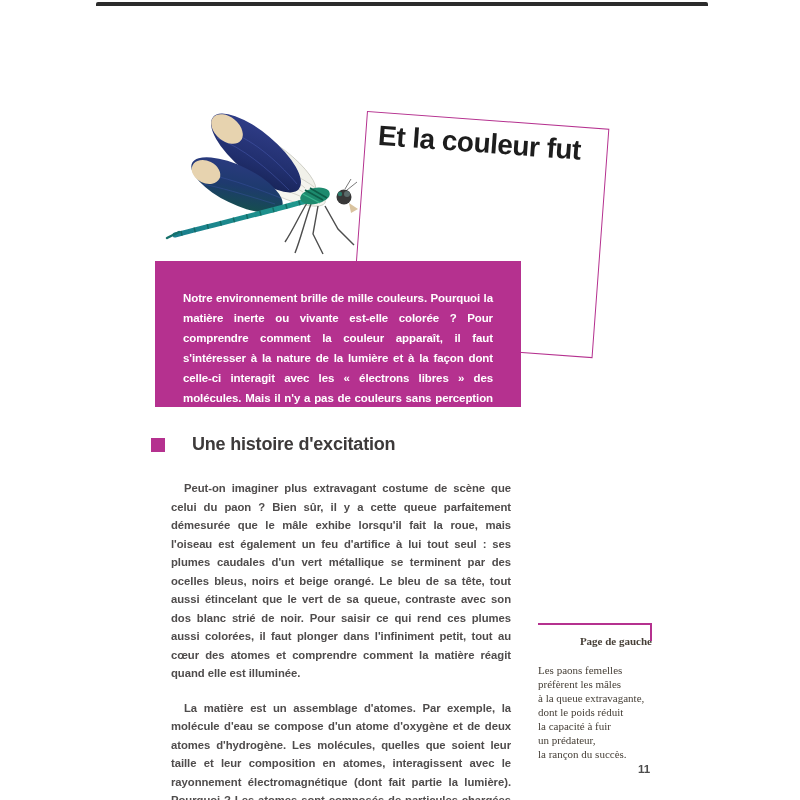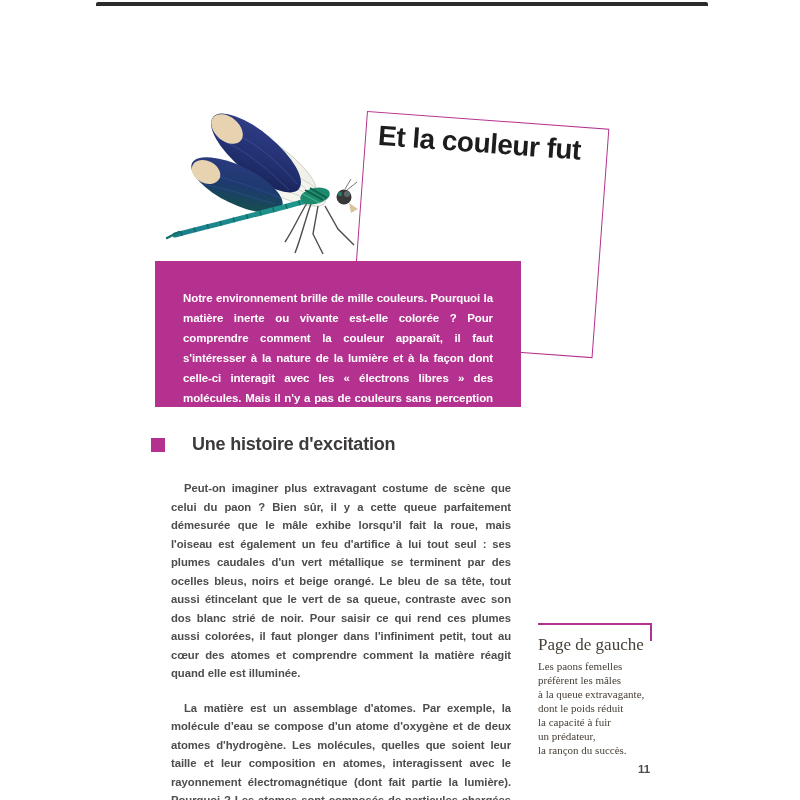--- a/index.html
+++ b/index.html
@@ -54,22 +54,22 @@
   }
   
   .sidebar-note{
     position:absolute;left:538px;top:623px;width:114px;z-index:3;
     font-family:"Liberation Serif", serif;color:#474038;
   }
   .sidebar-note .bracket{position:relative;height:14px;border-top:2px solid #b5318f;}
   .sidebar-note .bracket .bracket-end{
     position:absolute;right:0;top:-2px;width:2px;height:18px;background:#b5318f;
   }
-  .sidebar-note .note-title{font-size:17px;font-weight:normal;margin-top:-4px;}
-  .sidebar-note .note-text{font-size:11px;line-height:14px;white-space:pre-line;margin-top:4px;}
+  .sidebar-note .note-title{font-size:11px;font-weight:bold;margin-top:-4px;text-align:right;}
+  .sidebar-note .note-text{font-size:11px;line-height:14px;white-space:pre-line;margin-top:16px;}
   
   .page-number{
     position:absolute;left:638px;top:763px;font-size:11.5px;font-weight:bold;color:#4d4d4d;text-align:right;
   }
 </style>
 </head>
 <body>
 
 <div id="page">
 

